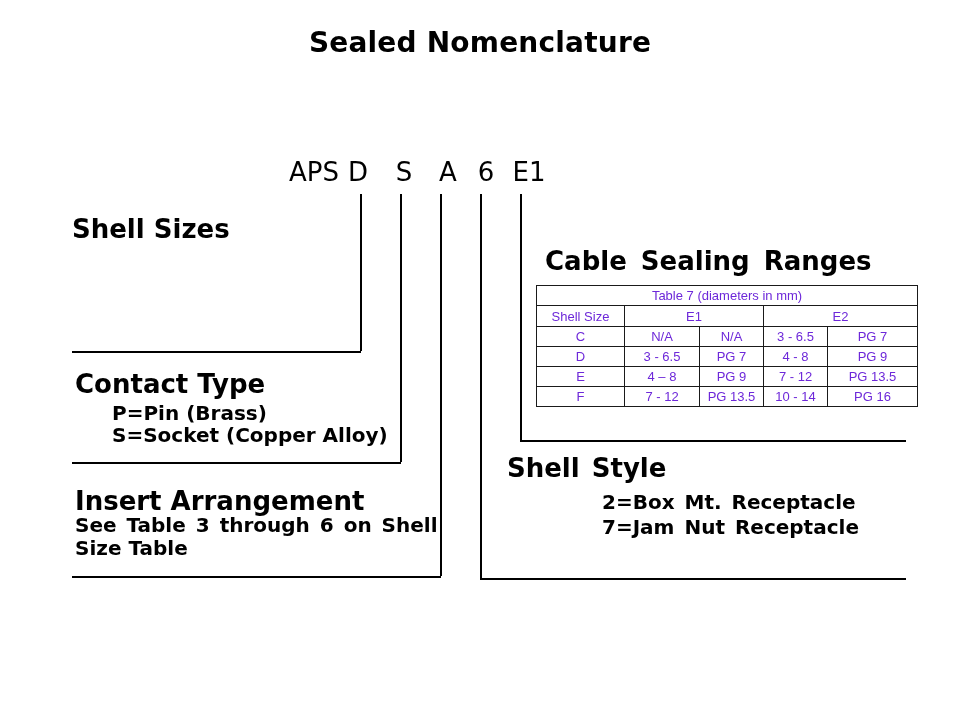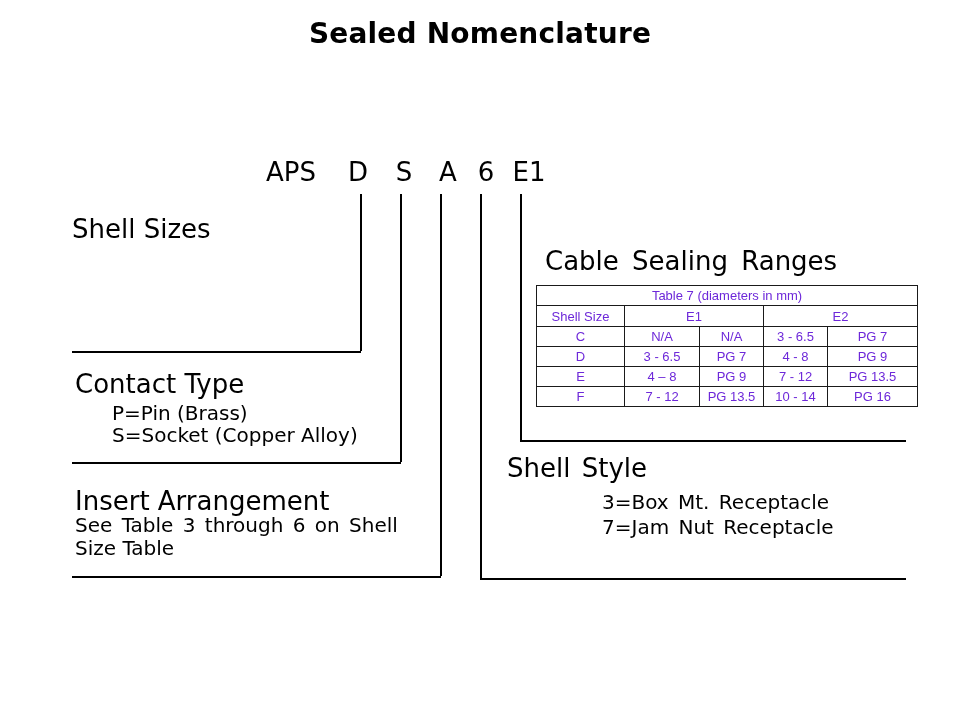--- a/index.html
+++ b/index.html
@@ -1,25 +1,25 @@
 <!DOCTYPE html>
 <html><head>
 <meta charset="utf-8">
 <style>
   html,body{margin:0;padding:0;background:#fff;}
   .canvas{
     position:relative;width:960px;height:720px;background:#ffffff;
     font-family:"DejaVu Sans",sans-serif;color:#000;overflow:hidden;
   }
-  .abs{position:absolute;white-space:nowrap;}
+  .abs{position:absolute;white-space:nowrap;font-weight:bold;}
   .title{
-    position:absolute;left:0;top:17px;width:960px;text-align:center;
+    position:absolute;left:0;top:26px;width:960px;text-align:center;
     font-size:28px;font-weight:bold;letter-spacing:0.2px;margin:0;
   }
-  .code-part{position:absolute;top:159px;font-size:26px;line-height:26px;}
+  .code-part{position:absolute;top:159px;font-size:26px;line-height:26px;margin-left:23px;}
   .code-seg{width:44px;text-align:center;margin-left:-22px;}
   .vline{position:absolute;width:1.5px;background:#000;}
   .hline{position:absolute;height:1.5px;background:#000;}
   .heading{font-size:26px;line-height:28px;}
   .items{font-size:20px;line-height:26px;}
   .items div{white-space:nowrap;}
   .note{font-size:20px;line-height:23px;}
   .ws2{word-spacing:3px;text-align:center;}
   .ws4{word-spacing:5px;}
   .contact-items{line-height:22px;}
@@ -120,17 +120,17 @@
       <td>7 - 12</td>
       <td>PG 13.5</td>
       <td>10 - 14</td>
       <td>PG 16</td>
     </tr>
   </tbody>
     </table>
 
   <div class="abs heading ws2" style="left:507px;top:454px">Shell Style</div>
   <div class="abs items style-items" style="left:602px;top:490px">
-    <div>3=Box Mt. Receptacle</div>
+    <div>2=Box Mt. Receptacle</div>
     <div>7=Jam Nut Receptacle</div>
   </div>
 
 </div>
 
 </body></html>

